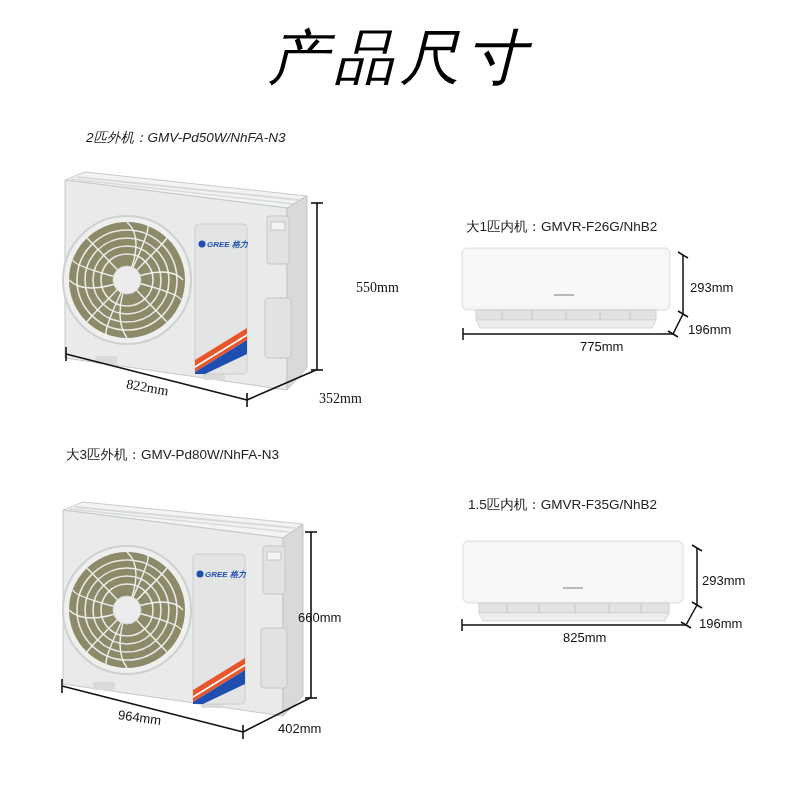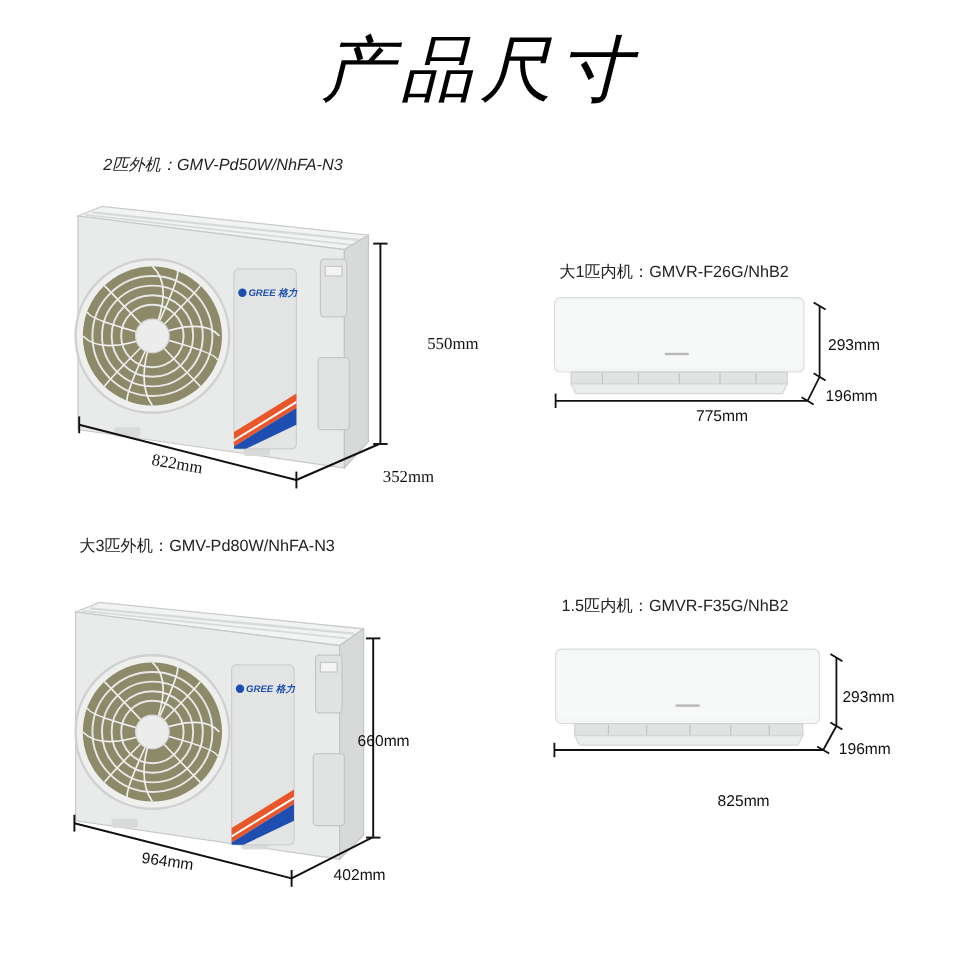--- a/index.html
+++ b/index.html
@@ -226,13 +226,13 @@
     <line x1="692" y1="545" x2="702" y2="551"></line>
     <line x1="692" y1="602" x2="702" y2="608"></line>
     <line x1="697" y1="605" x2="686" y2="625"></line>
     <line x1="681" y1="622" x2="691" y2="628"></line>
     <line x1="462" y1="625" x2="686" y2="625"></line>
     <line x1="462" y1="619" x2="462" y2="631"></line>
   </g>
 </svg>
 <div class="dim-label" style="left:702px; top:573px;">293mm</div>
 <div class="dim-label" style="left:699px; top:616px;">196mm</div>
-<div class="dim-label" style="left:563px; top:660px;margin-left:35px;">825mm</div>
+<div class="dim-label" style="left:563px; top:630px;">825mm</div>
 
 </body></html>

